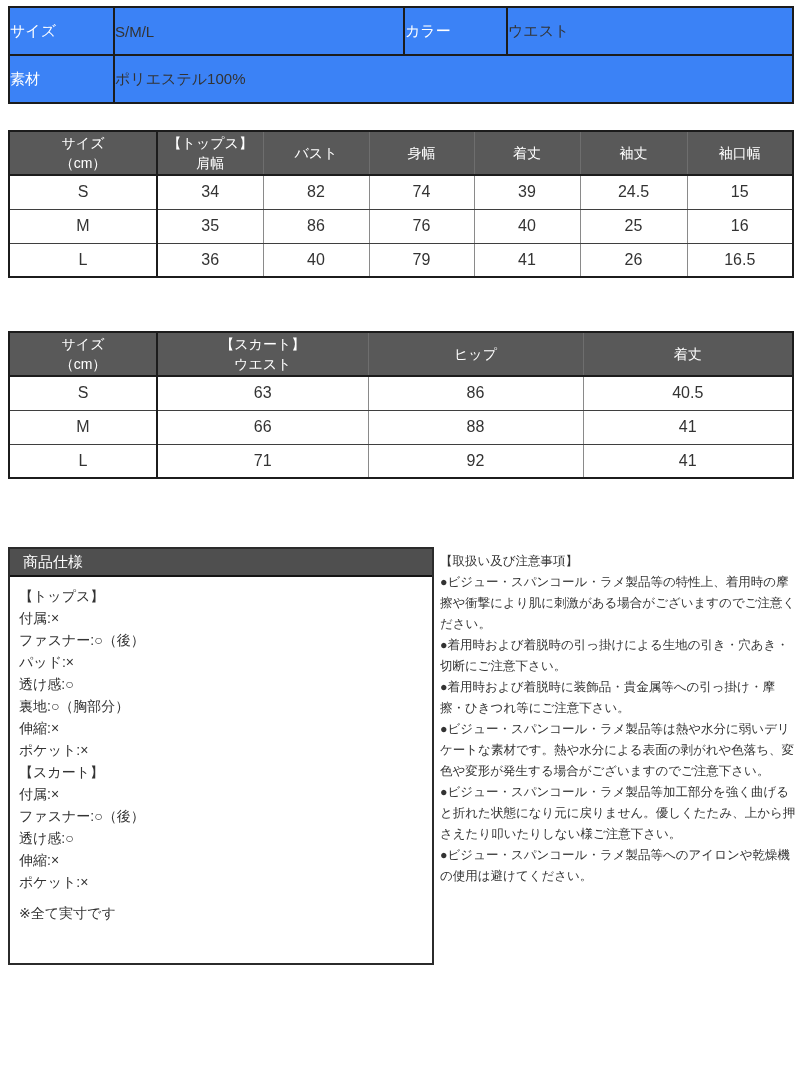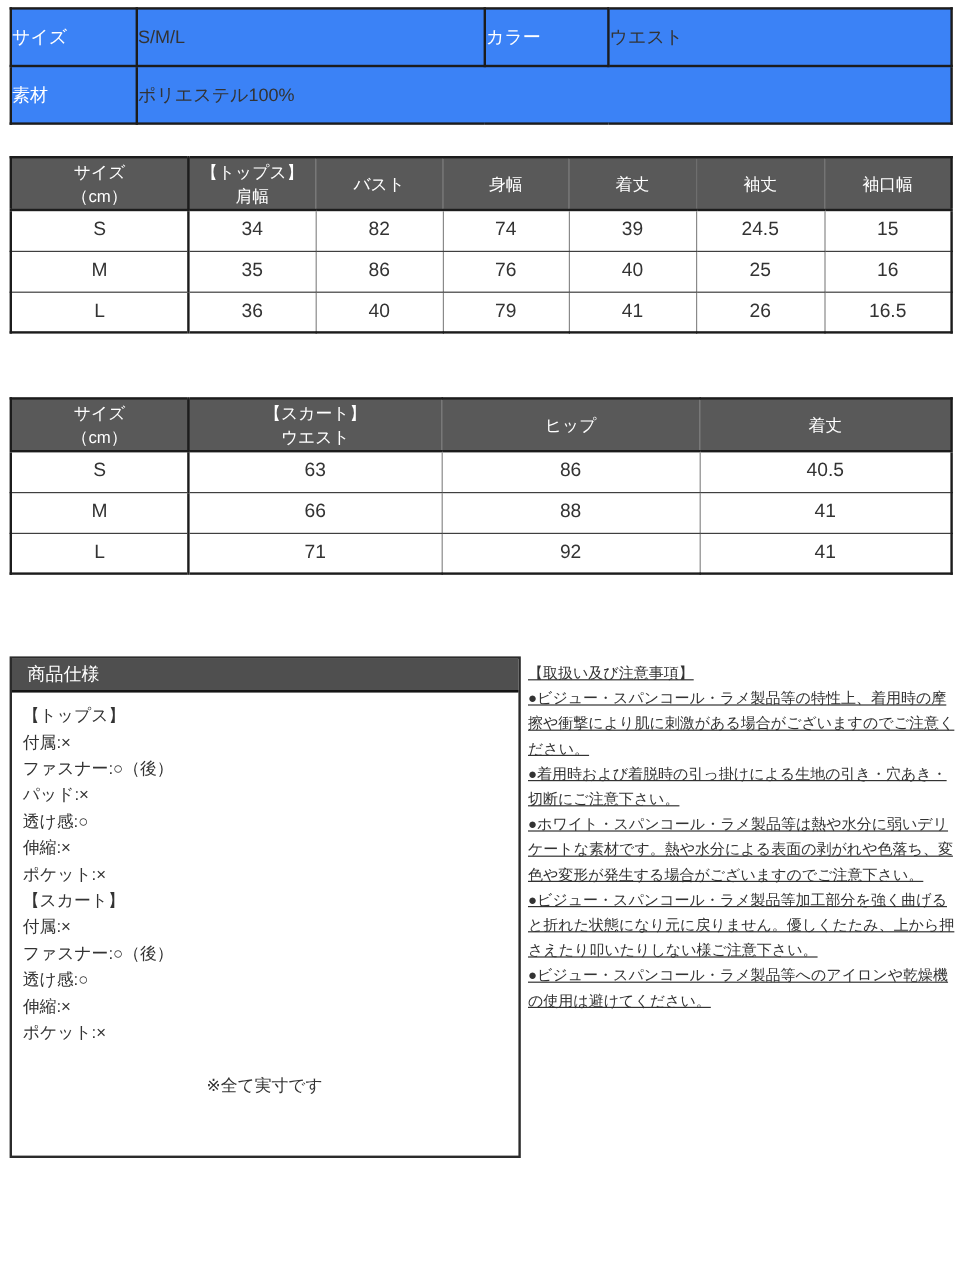--- a/index.html
+++ b/index.html
@@ -83,31 +83,30 @@
     align-items:center;
     padding-left:13px;
     border-bottom:2px solid #141414;
   }
   .spec-body {
     padding:8px 10px 0 9px;
     font-size:14px;
     line-height:22px;
     color:#333;
   }
-  .spec-footnote { margin-top:22px;text-align:center; }
+  .spec-footnote { margin-top:9px; }
   
   .care-notes {
     position:absolute;
     left:440px; top:551px;
     width:356px;
     font-size:12.5px;
     line-height:21px;
     color:#333;
     letter-spacing:0;
-    text-decoration:underline;
   }
 </style>
 </head>
 <body>
 
 <div class="page">
 
   <table class="t-info">
     <colgroup>
         <col style="width:105px">
@@ -233,34 +232,36 @@
   <div class="spec-box">
     <div class="spec-bar">
       <span>商品仕様</span>
     </div>
     <div class="spec-body">
       <div>【トップス】</div>
       <div>付属:×</div>
       <div>ファスナー:○（後）</div>
       <div>パッド:×</div>
       <div>透け感:○</div>
+      <div>裏地:○（胸部分）</div>
       <div>伸縮:×</div>
       <div>ポケット:×</div>
       <div>【スカート】</div>
       <div>付属:×</div>
       <div>ファスナー:○（後）</div>
       <div>透け感:○</div>
       <div>伸縮:×</div>
       <div>ポケット:×</div>
       <div class="spec-footnote">※全て実寸です</div>
     </div>
   </div>
 
   <div class="care-notes">
     <div>【取扱い及び注意事項】</div>
     <div>●ビジュー・スパンコール・ラメ製品等の特性上、着用時の摩擦や衝撃により肌に刺激がある場合がございますのでご注意ください。</div>
     <div>●着用時および着脱時の引っ掛けによる生地の引き・穴あき・切断にご注意下さい。</div>
-    <div>●ホワイト・スパンコール・ラメ製品等は熱や水分に弱いデリケートな素材です。熱や水分による表面の剥がれや色落ち、変色や変形が発生する場合がございますのでご注意下さい。</div>
+    <div>●着用時および着脱時に装飾品・貴金属等への引っ掛け・摩擦・ひきつれ等にご注意下さい。</div>
+    <div>●ビジュー・スパンコール・ラメ製品等は熱や水分に弱いデリケートな素材です。熱や水分による表面の剥がれや色落ち、変色や変形が発生する場合がございますのでご注意下さい。</div>
     <div>●ビジュー・スパンコール・ラメ製品等加工部分を強く曲げると折れた状態になり元に戻りません。優しくたたみ、上から押さえたり叩いたりしない様ご注意下さい。</div>
     <div>●ビジュー・スパンコール・ラメ製品等へのアイロンや乾燥機の使用は避けてください。</div>
   </div>
 
 </div>
 
 </body></html>

